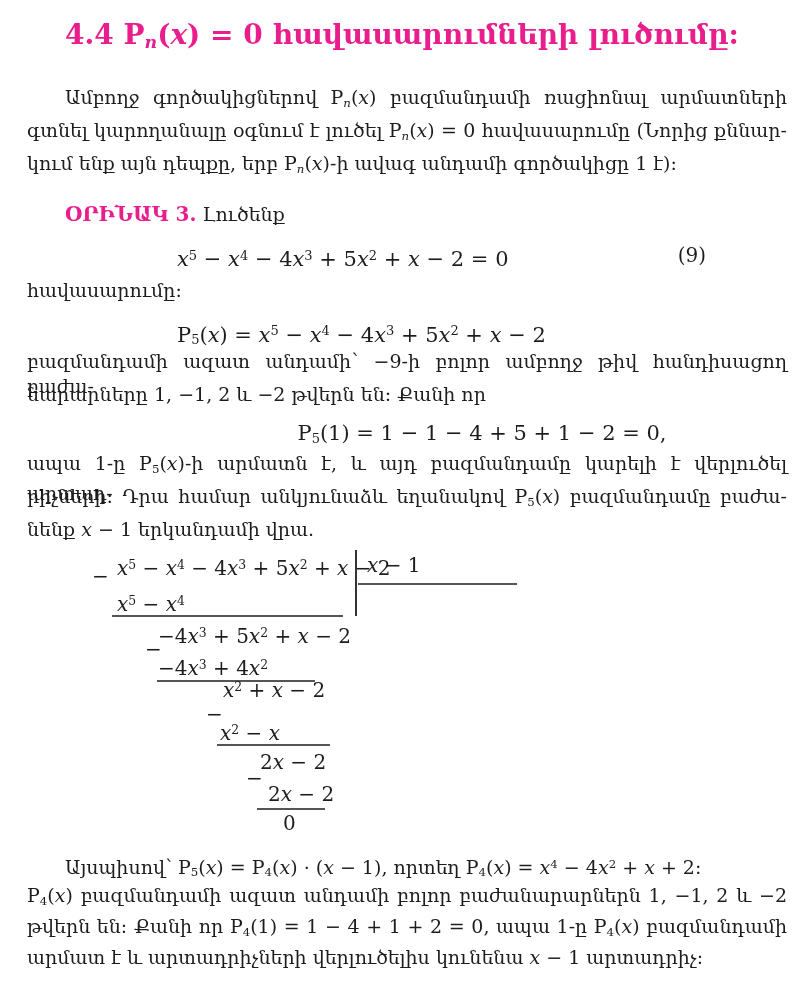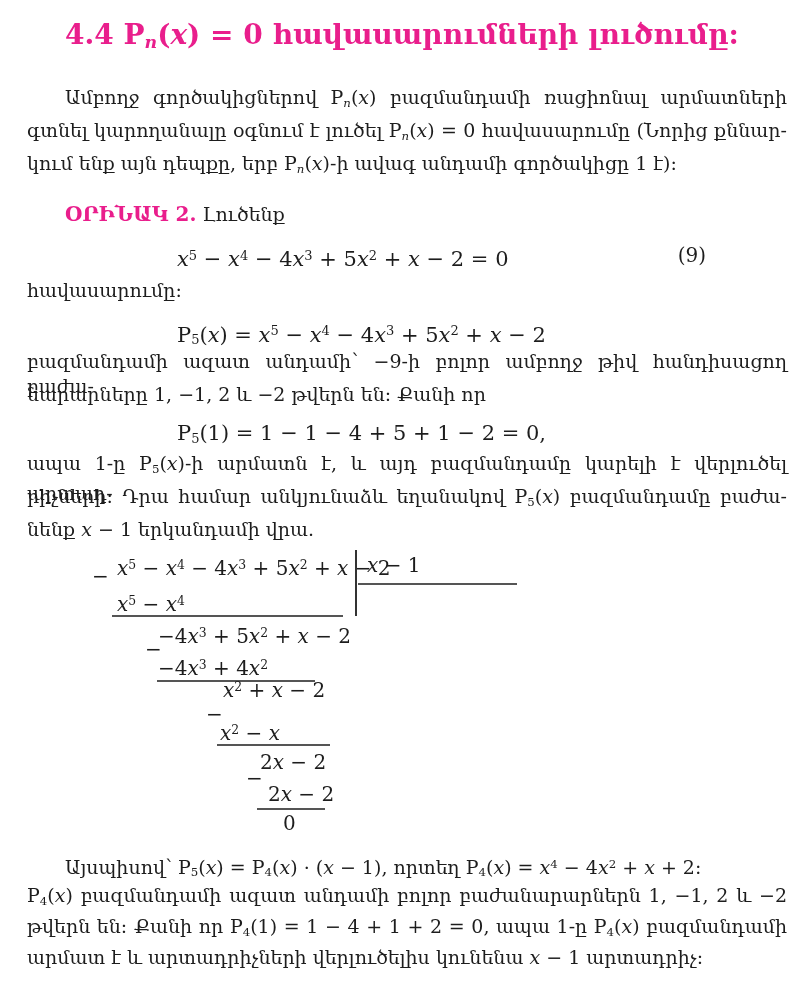--- a/index.html
+++ b/index.html
@@ -31,21 +31,21 @@
 
   .exhead { margin-top:14px; font-size:19px; line-height:33px; padding-left:38px; }
   .exhead .exlabel { color:var(--accent); font-weight:bold; font-size:20px; }
 
   .eqrow { position:relative; margin-top:6px; font-size:21px; line-height:37px; height:37px; }
   .eqrow .eq { margin-left:150px; }
   .eqrow .eqnum { position:absolute; right:81px; top:0; font-size:20px; }
 
   .hav { margin-top:4px; }
   .p5def { margin-top:2px; font-size:21px; line-height:36px; height:36px; margin-left:150px; }
-  .p5at1 { margin-top:0; font-size:21px; line-height:36px; height:36px; margin-left:150px; }
+  .p5at1 { margin-top:0; font-size:21px; line-height:36px; height:36px; margin-left:150px;text-align:center; }
 
   .division {
     position:relative;
     margin-top:3px; margin-left:60px;
     width:480px; height:262px;
     font-size:20px;
   }
   .division .t { position:absolute; white-space:nowrap; line-height:24px; }
   .division .hr { position:absolute; height:2px; background:var(--rule); }
   .division .vbar { position:absolute; width:2px; background:#333; }
@@ -59,21 +59,21 @@
 
 <h1 class="title">4.4 P<sub><i>n</i></sub>(<i>x</i>) = 0 հավասարումների լուծումը:</h1>
 
 <div class="para p1">
   <div class="line j indent">Ամբողջ գործակիցներով P<sub><i>n</i></sub>(<i>x</i>) բազմանդամի ռացիոնալ արմատների</div>
   <div class="line j">գտնել կարողանալը օգնում է լուծել P<sub><i>n</i></sub>(<i>x</i>) = 0 հավասարումը (Նորից քննար-</div>
   <div class="line">կում ենք այն դեպքը, երբ P<sub><i>n</i></sub>(<i>x</i>)-ի ավագ անդամի գործակիցը 1 է):</div>
 </div>
 
 <div class="exhead">
-  <span class="exlabel">ՕՐԻՆԱԿ 2.</span>
+  <span class="exlabel">ՕՐԻՆԱԿ 3.</span>
   <span>Լուծենք</span>
 </div>
 
 <div class="eqrow">
   <span class="eq"><i>x</i><sup>5</sup> − <i>x</i><sup>4</sup> − 4<i>x</i><sup>3</sup> + 5<i>x</i><sup>2</sup> + <i>x</i> − 2 = 0</span>
   <span class="eqnum">(9)</span>
 </div>
 
 <div class="para hav">
   <div class="line">հավասարումը:</div>

